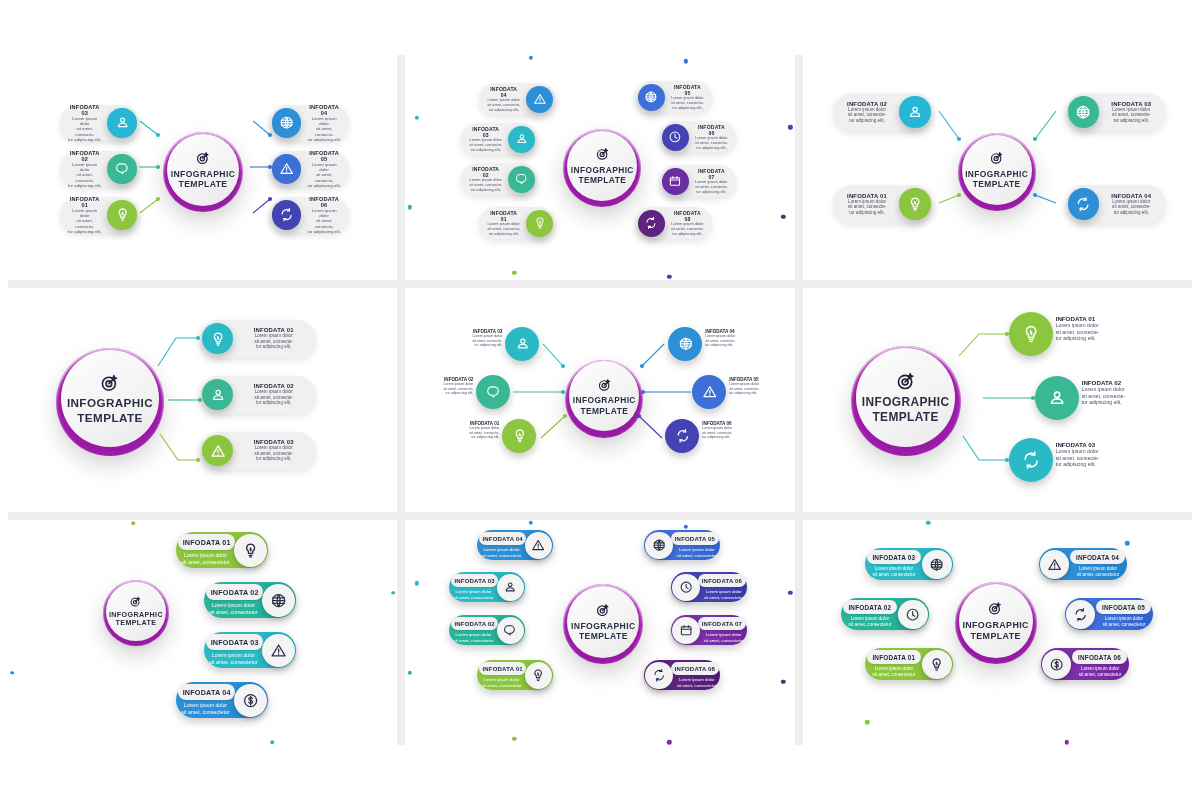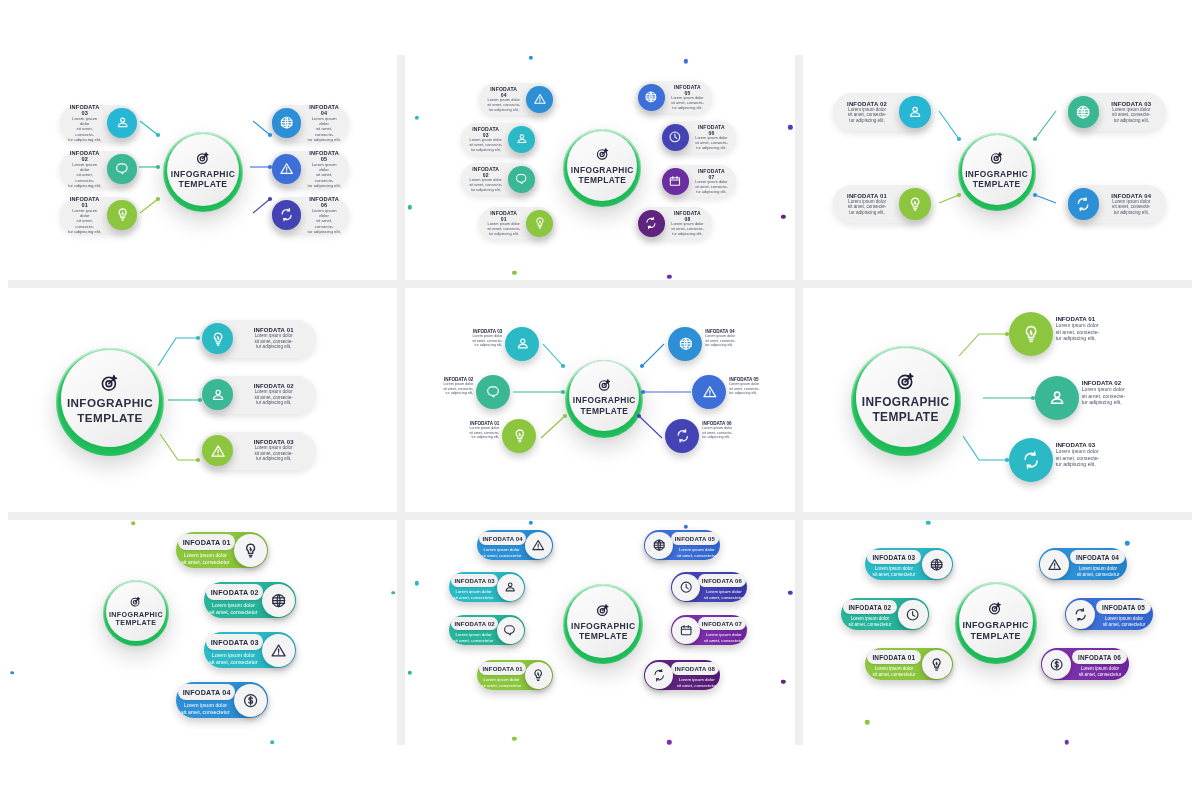--- a/index.html
+++ b/index.html
@@ -20,21 +20,21 @@
     gap:8px;
     background:#efefef;
   }
   .slide{
     position:relative;background:#ffffff;overflow:hidden;
   }
 
   
   .hub{
     position:absolute;border-radius:50%;
-    background:#22c55e;
+    background:#a21caf;
     box-shadow:
        0 10px 22px rgba(0,0,0,.16),
        inset 0 2px 3px rgba(255,255,255,.9);
     text-decoration: underline;
   }
   .hub .hub-inner{
     position:absolute;left:5%;top:2%;width:90%;height:90%;
     border-radius:50%;
     background:linear-gradient(145deg,#fdfdfd 0%,#f4f4f4 55%,#e9e9e9 100%);
     box-shadow:0 4px 10px rgba(0,0,0,.10);

